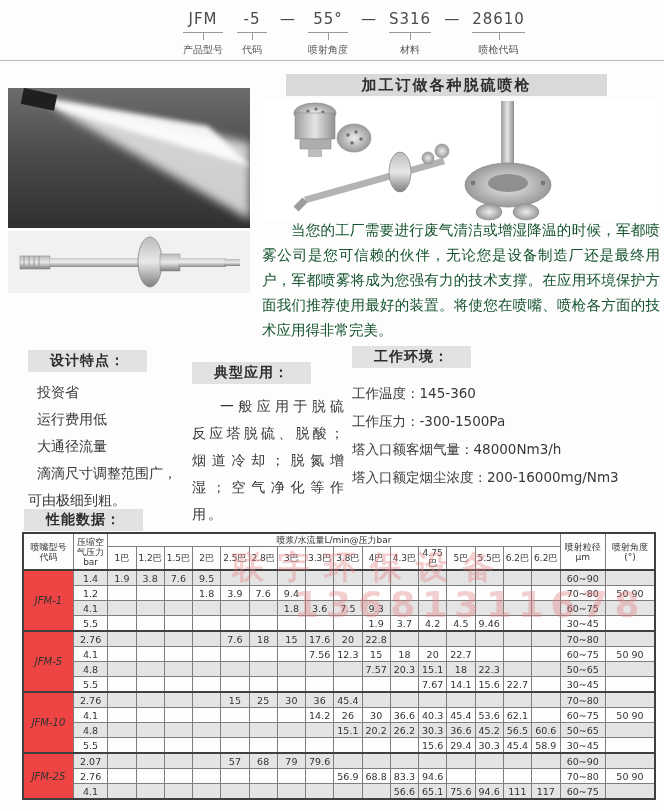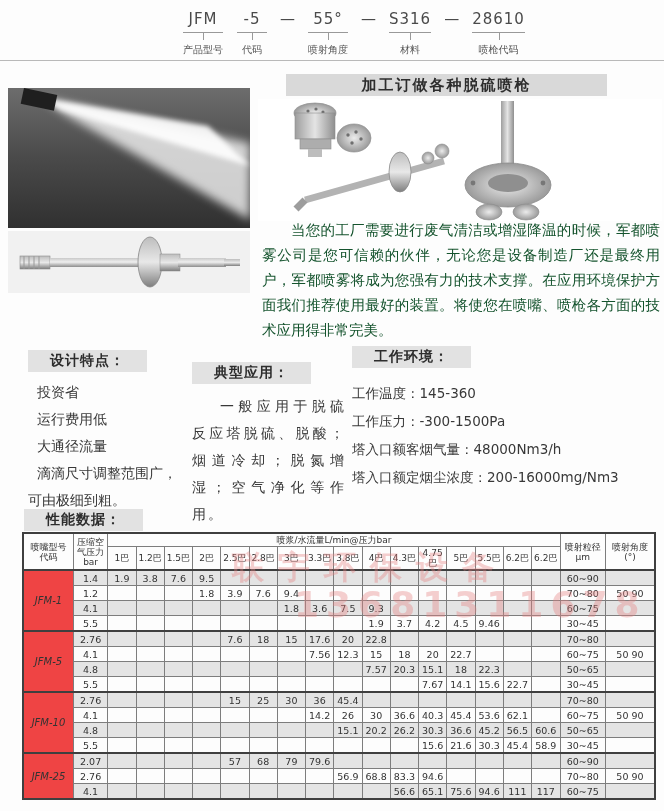--- a/index.html
+++ b/index.html
@@ -521,21 +521,21 @@
             <td></td>
             <td></td>
             <td></td>
             <td></td>
             <td></td>
             <td></td>
             <td></td>
             <td></td>
             <td></td>
             <td>15.6</td>
-            <td>21.6</td>
+            <td>29.4</td>
             <td>30.3</td>
             <td>45.4</td>
             <td>58.9</td>
             <td>30~45</td>
             <td></td>
           </tr>
         </tbody>
         <tbody>
           <tr class="stripe">
             <td rowspan="3" class="model-cell">JFM-25</td>

